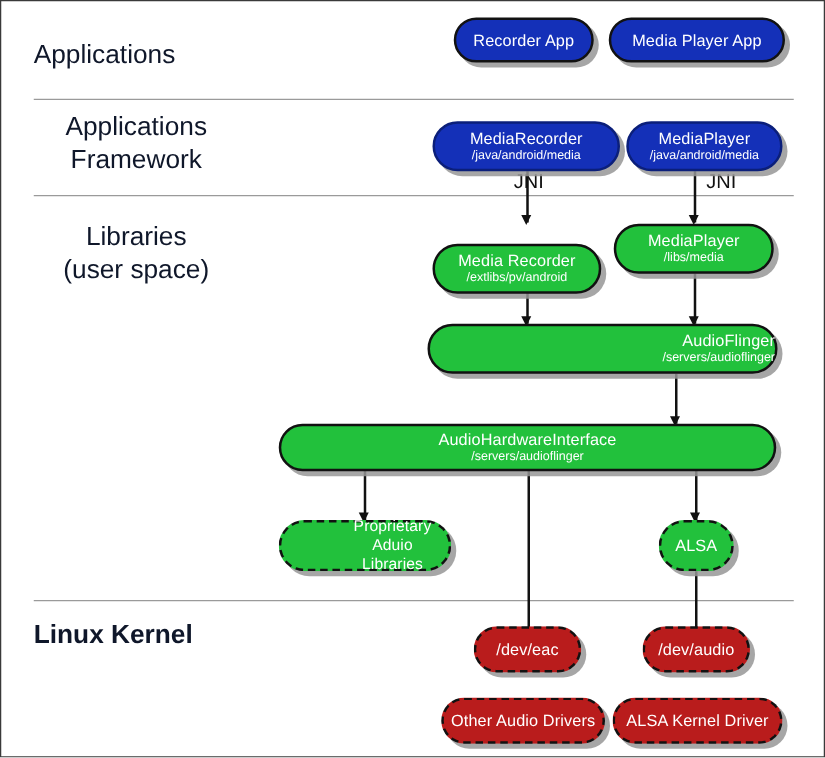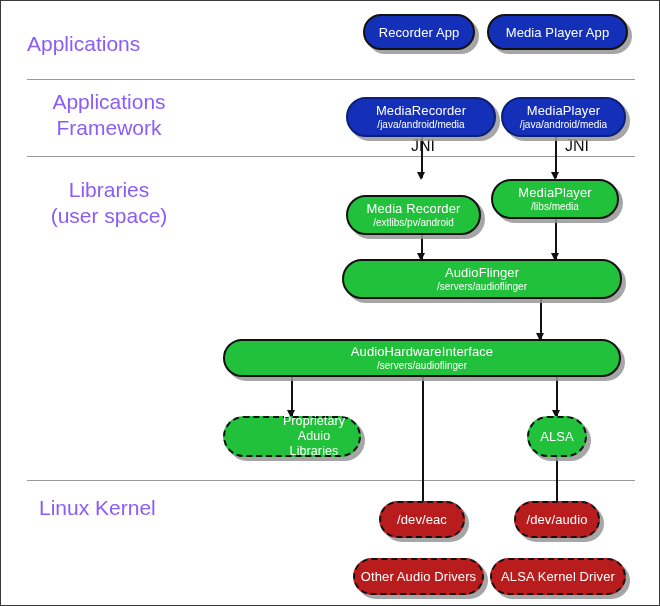--- a/index.html
+++ b/index.html
@@ -26,21 +26,21 @@
     position: absolute;
     left: 26px;
     width: 608px;
     height: 1px;
     background: #9a9a9a;
   }
 
   
   .band-label {
     position: absolute;
-    color: #8b5cf6;
+    color: #0f172a;
     font-size: 21px;
     line-height: 26px;
     white-space: pre-line;
     font-family: "Liberation Sans", sans-serif;
   }
   .band-label.center { text-align: center; }
 
   
   .node {
     position: absolute;
@@ -123,21 +123,21 @@
   <div class="divider" style="top:479px;"></div>
 
   <div class="band-label" style="left:26px; top:30px;">Applications</div>
 
   <div class="band-label center" style="left:26px; top:88px; width:164px;">Applications
 Framework</div>
 
   <div class="band-label center" style="left:26px; top:176px; width:164px;">Libraries
 (user space)</div>
 
-  <div class="band-label" style="left:38px; top:494px;">Linux Kernel</div>
+  <div class="band-label" style="left:26px; top:494px;font-weight:bold;">Linux Kernel</div>
 
   <div class="vline" style="left:420px; top:136px; height:41px;"></div>
   <div class="arrowhead" style="left:416px; top:171px;"></div>
   <div class="edge-label" style="left:410px; top:136px;">JNI</div>
 
   <div class="vline" style="left:554px; top:136px; height:41px;"></div>
   <div class="arrowhead" style="left:550px; top:171px;"></div>
   <div class="edge-label" style="left:564px; top:136px;">JNI</div>
 
   <div class="vline" style="left:420px; top:218px; height:40px;"></div>
@@ -182,21 +182,21 @@
   <div class="node green" style="left:345px; top:194px; width:135px; height:40px;">
     <div class="title">Media Recorder</div>
     <div class="sub">/extlibs/pv/android</div>
   </div>
 
   <div class="node green" style="left:490px; top:178px; width:128px; height:40px;">
     <div class="title">MediaPlayer</div>
     <div class="sub">/libs/media</div>
   </div>
 
-  <div class="node green" style="left:341px; top:258px; width:280px; height:40px;">
+  <div class="node green" style="left:341px; top:258px; width:280px; height:40px;align-items:flex-end;">
     <div class="title">AudioFlinger</div>
     <div class="sub">/servers/audioflinger</div>
   </div>
 
   <div class="node green" style="left:222px; top:338px; width:398px; height:38px;">
     <div class="title">AudioHardwareInterface</div>
     <div class="sub">/servers/audioflinger</div>
   </div>
 
   <div class="node green-dashed two-line" style="left:222px; top:415px; width:138px; height:41px;">

